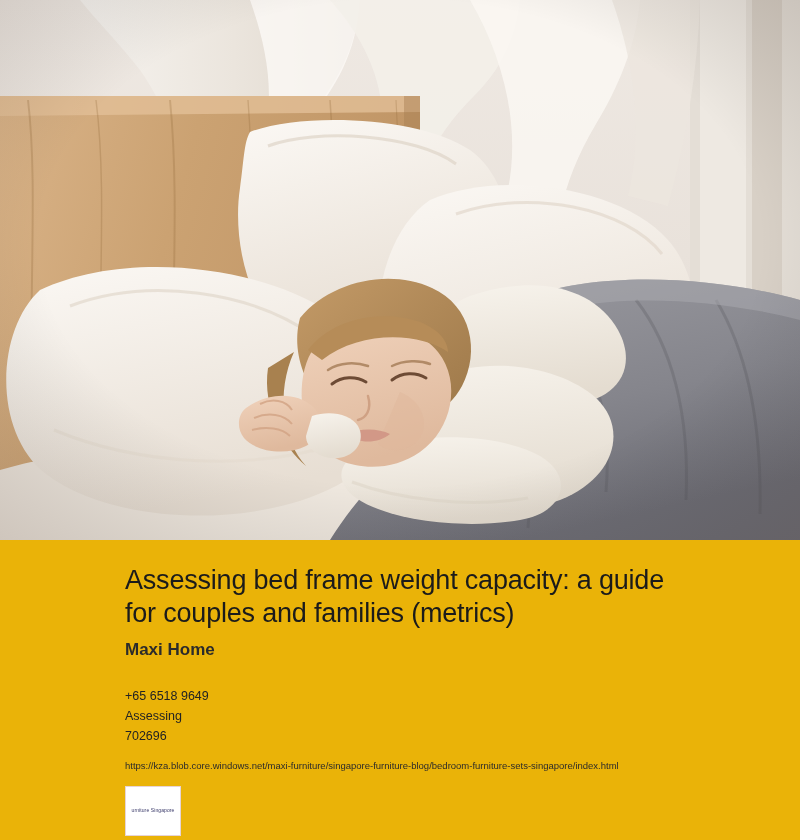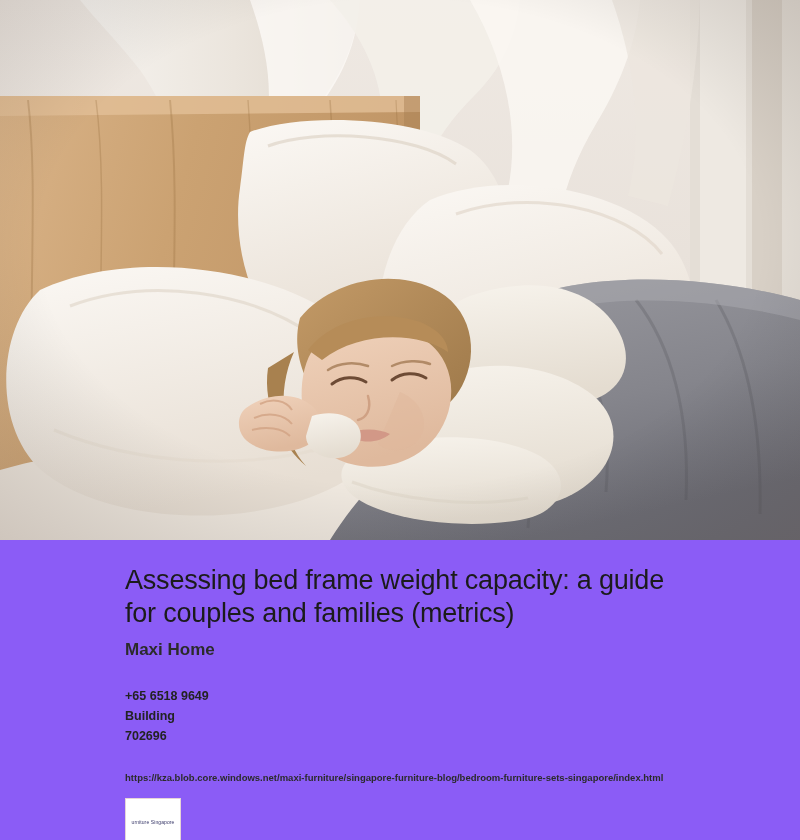--- a/index.html
+++ b/index.html
@@ -10,21 +10,21 @@
     width: 800px;
     height: 840px;
     background: #f0dde0;
     font-family: "Liberation Sans", sans-serif;
     overflow: hidden;
   }
   .page {
     position: relative;
     width: 800px;
     height: 840px;
-    background: #8b5cf6;
+    background: #eab308;
   }
 
   
   .hero {
     position: relative;
     width: 800px;
     height: 540px;
     overflow: hidden;
     background: #cfc4bb;
   }
@@ -48,29 +48,28 @@
     letter-spacing: -0.2px;
   }
   .subtitle {
     margin: 10px 0 0 0;
     font-size: 17px;
     color: #2b2b2b;
     font-weight: bold;
   }
   .contact {
     margin-top: 26px;
-    font-weight: bold;
   }
   .contact-line {
     font-size: 12.5px;
     color: #232323;
     line-height: 1.62;
   }
   .url {
-    margin-top: 24px;
+    margin-top: 12px;
     font-size: 9.5px;
     color: #2b2b2b;
     word-break: break-all;
     line-height: 1.4;
   }
 
   
   .logo-card {
     margin-top: 14px;
     width: 54px;
@@ -225,21 +224,21 @@
     </svg>
   </div>
 
   <div class="content">
 
     <h1 class="title">Assessing bed frame weight capacity: a guide for couples and families (metrics)</h1>
     <div class="subtitle">Maxi Home</div>
 
     <div class="contact">
       <div class="contact-line">+65 6518 9649</div>
-      <div class="contact-line">Building</div>
+      <div class="contact-line">Assessing</div>
       <div class="contact-line">702696</div>
       <div class="url">https://kza.blob.core.windows.net/maxi-furniture/singapore-furniture-blog/bedroom-furniture-sets-singapore/index.html</div>
     </div>
 
     <div class="logo-card">
       <div class="logo-text">urniture Singapore</div>
     </div>
 
   </div>
 </div>

